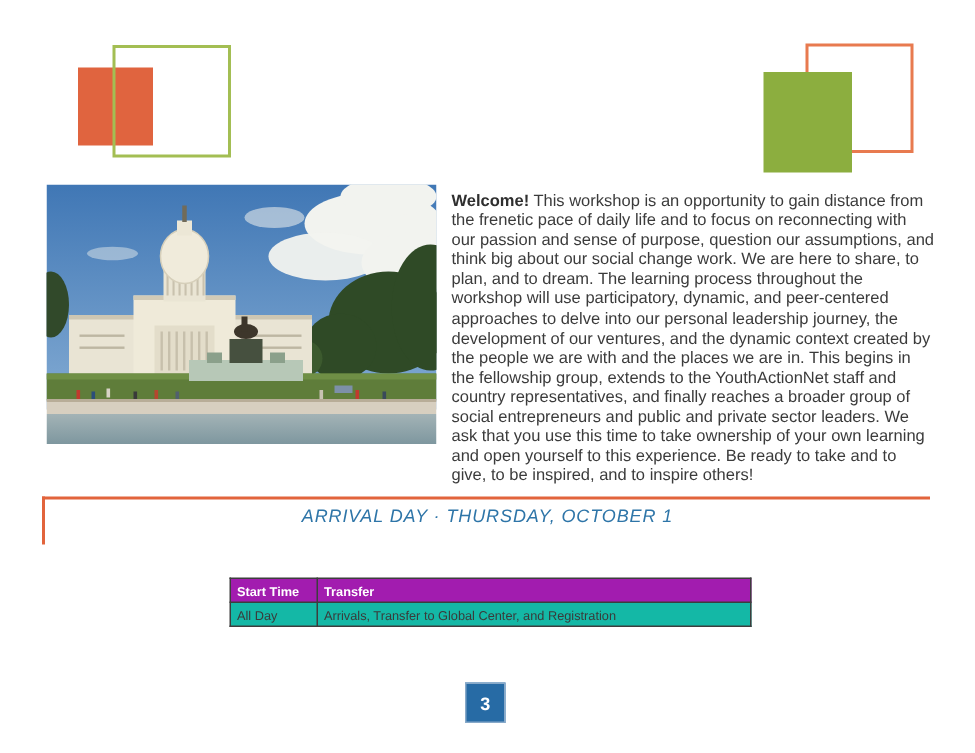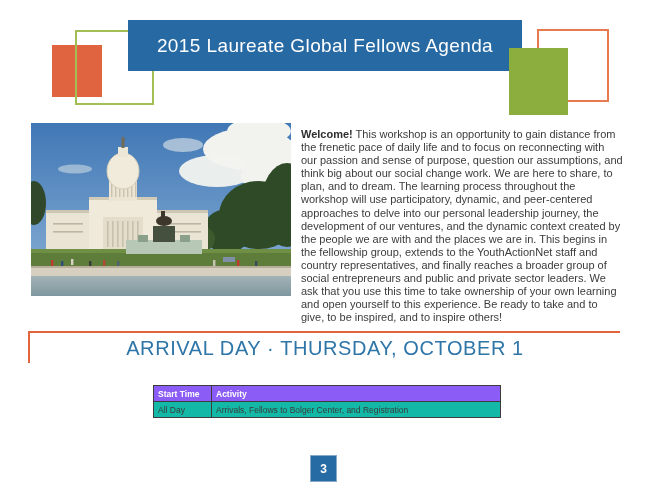--- a/index.html
+++ b/index.html
@@ -26,29 +26,29 @@
   .welcome{
     position:absolute;left:301px;top:117px;width:322px;
     font-size:11px;line-height:13.1px;color:#3b3b3b;
   }
   .welcome b{color:#2f2f2f;}
   
   .rule{position:absolute;left:28px;top:331px;width:592px;height:2px;background:#e2643c;}
   .rule-stub{position:absolute;left:28px;top:331px;width:2px;height:32px;background:#e2643c;}
   .section-title{
     position:absolute;left:0;top:337px;width:650px;text-align:center;
-    color:#2e75a8;font-size:20px;letter-spacing:.6px;
+    color:#2e75a8;font-size:12px;letter-spacing:.6px;font-style:italic;
   }
   
   .schedule{position:absolute;left:153px;top:385px;border-collapse:collapse;font-size:8.5px;}
   .schedule th,.schedule td{
     border:1px solid #3d3d3d;padding:0 0 0 4px;height:15px;vertical-align:middle;
     text-align:left;font-weight:normal;white-space:nowrap;
   }
-  .schedule th{background:#8b5cf6;color:#ffffff;font-weight:bold;}
+  .schedule th{background:#a21caf;color:#ffffff;font-weight:bold;}
   .schedule .col-time{width:53px;}
   .schedule .col-activity{width:284px;}
   .schedule tr.alt td{background:#14b8a6;}
   
   .pagenum{
     position:absolute;left:310px;top:455px;width:27px;height:27px;background:#276ba5;
     border:1px solid #87a9c9;box-sizing:border-box;
     display:flex;align-items:center;justify-content:center;
     color:#ffffff;font-weight:bold;font-size:12px;
   }
@@ -57,23 +57,20 @@
 <body>
 
 <div class="page">
 
   <div class="sq sq-orange-fill"></div>
   <div class="sq sq-green-outline"></div>
 
   <div class="sq sq-orange-outline"></div>
   <div class="sq sq-green-fill"></div>
 
-  <div class="banner">
-    <span class="banner-title">2015 Laureate Global Fellows Agenda</span>
-  </div>
 
   <div class="photo">
     <svg viewBox="0 0 260 173" preserveAspectRatio="none">
       <defs>
         <linearGradient id="sky" x1="0" y1="0" x2="0" y2="1">
           <stop offset="0" stop-color="#4077b5"></stop>
           <stop offset="1" stop-color="#83abd3"></stop>
         </linearGradient>
         <linearGradient id="water" x1="0" y1="0" x2="0" y2="1">
           <stop offset="0" stop-color="#a3b3b6"></stop>
@@ -175,27 +172,27 @@
   <p class="welcome"><b>Welcome!</b><span> This workshop is an opportunity to gain distance from the frenetic pace of daily life and to focus on reconnecting with our passion and sense of purpose, question our assumptions, and think big about our social change work. We are here to share, to plan, and to dream. The learning process throughout the workshop will use participatory, dynamic, and peer-centered approaches to delve into our personal leadership journey, the development of our ventures, and the dynamic context created by the people we are with and the places we are in. This begins in the fellowship group, extends to the YouthActionNet staff and country representatives, and finally reaches a broader group of social entrepreneurs and public and private sector leaders. We ask that you use this time to take ownership of your own learning and open yourself to this experience. Be ready to take and to give, to be inspired, and to inspire others!</span></p>
 
   <div class="rule"></div>
   <div class="rule-stub"></div>
   <div class="section-title">ARRIVAL DAY · THURSDAY, OCTOBER 1</div>
 
   <table class="schedule">
     <thead>
       <tr>
         <th class="col-time">Start Time</th>
-        <th class="col-activity">Activity</th>
+        <th class="col-activity">Transfer</th>
       </tr>
     </thead>
     <tbody>
       <tr class="alt">
         <td>All Day</td>
-        <td>Arrivals, Fellows to Bolger Center, and Registration</td>
+        <td>Arrivals, Transfer to Global Center, and Registration</td>
       </tr>
     </tbody>
   </table>
 
   <div class="pagenum">
     <span>3</span>
   </div>
 
 </div>
 

